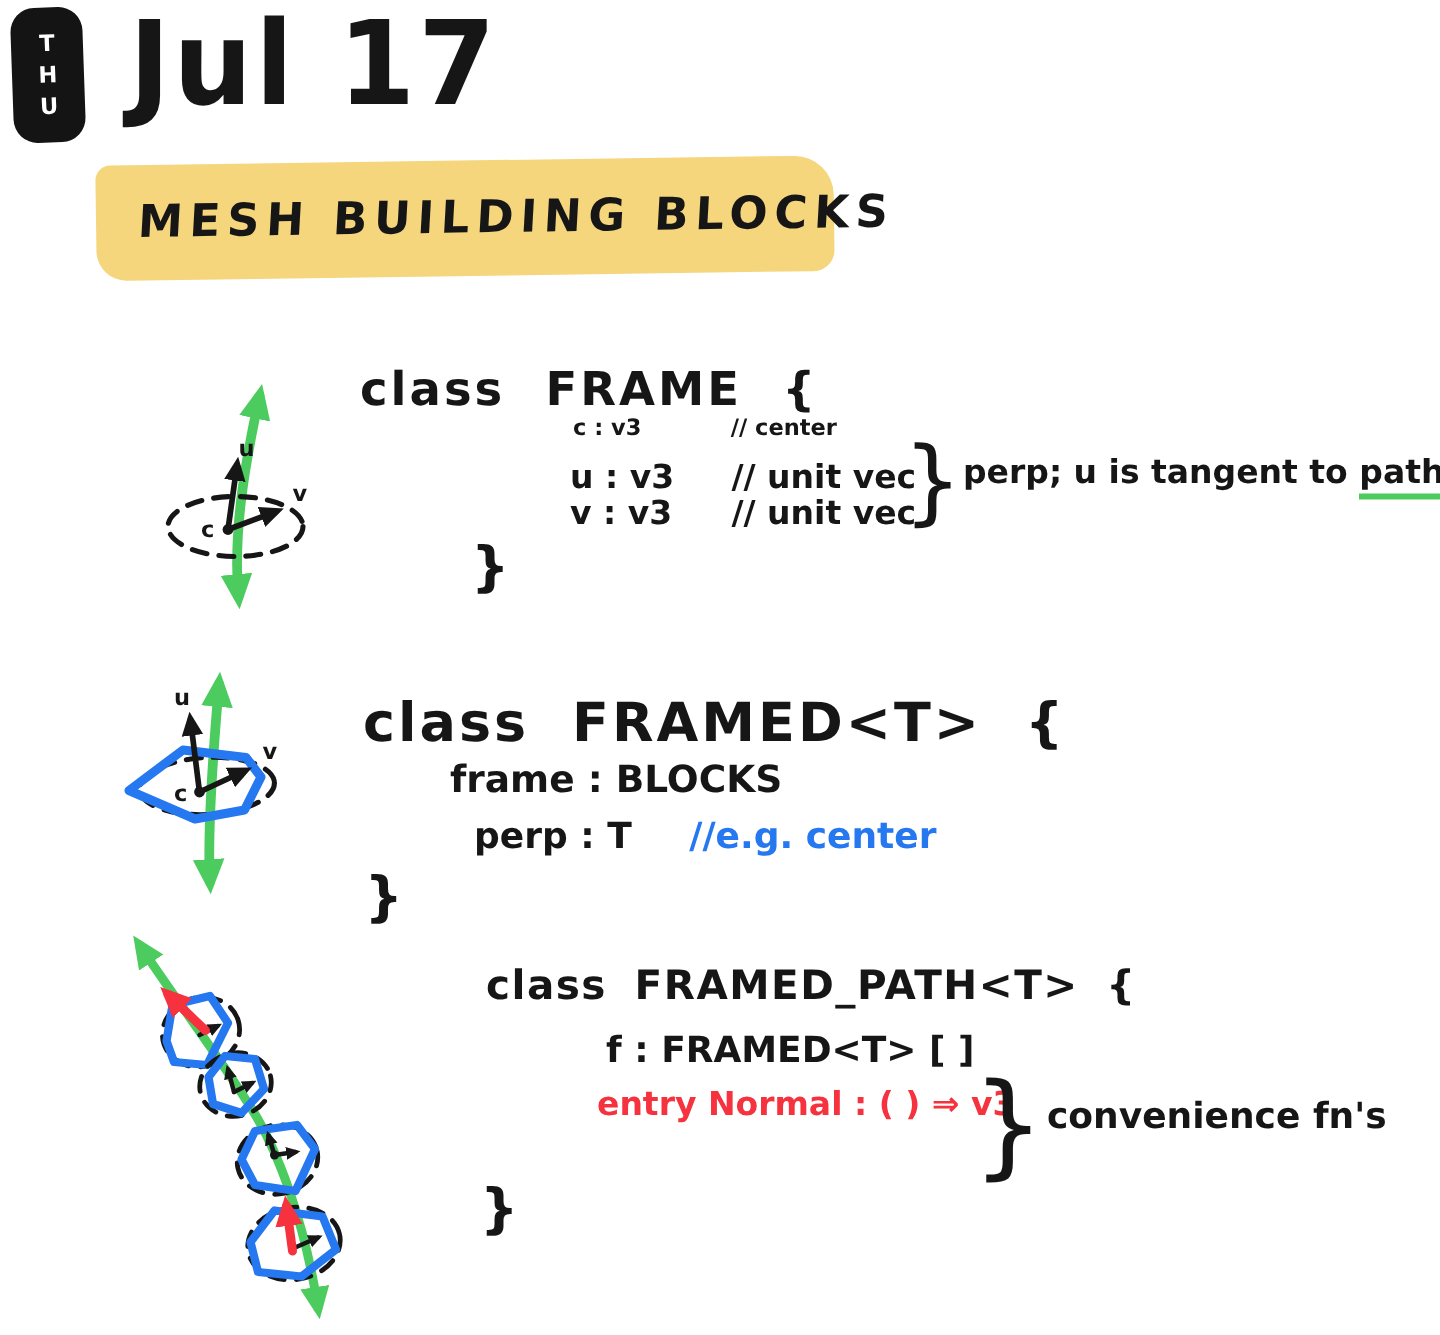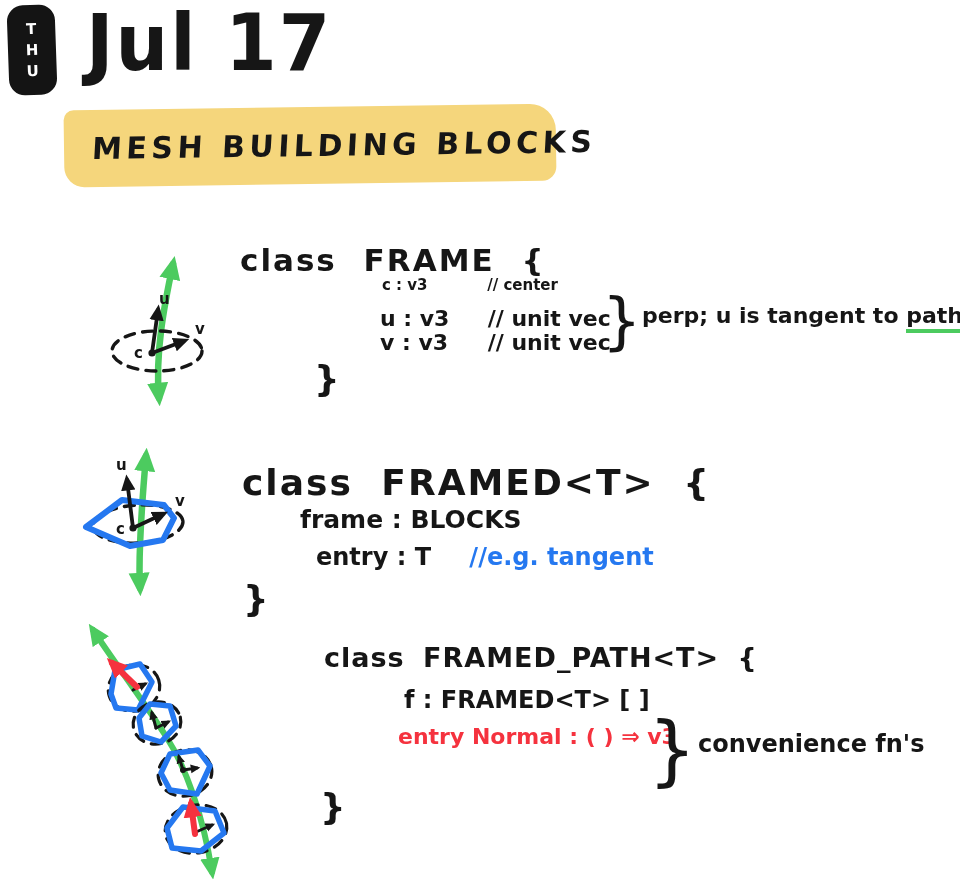--- a/index.html
+++ b/index.html
@@ -127,22 +127,22 @@
     <text class="svg-label" x="56" y="28" font-size="15">u</text>
     <text class="svg-label" x="115" y="64" font-size="15">v</text>
     <text class="svg-label" x="56" y="92" font-size="15">c</text>
   </svg>
 
   <div class="abs class-header h2">class FRAMED&lt;T&gt; {</div>
   <div class="abs field" style="left:300px;top:505px;font-size:25px;">
     <span class="fld-code">frame : BLOCKS</span>
   </div>
   <div class="abs field" style="left:316px;top:543px;font-size:24px;">
-    <span class="fld-code">entry : T</span>
-    <span class="comment blue-c" style="margin-left:30px;">//e.g. tangent</span>
+    <span class="fld-code">perp : T</span>
+    <span class="comment blue-c" style="margin-left:30px;">//e.g. center</span>
   </div>
   <div class="abs close-brace" style="left:243px;top:578px;">}</div>
 
   <svg class="abs" style="left:55px;top:618px;" width="270" height="272" viewBox="0 0 270 272">
     <path class="s-green" stroke-width="6" d="M 38 12 C 62 48 92 88 112 120 C 130 148 148 196 157 254" marker-start="url(#ah-g)" marker-end="url(#ah-g)"></path>
 
     <ellipse class="dashed" stroke-width="3.2" cx="79" cy="70" rx="26" ry="23" transform="rotate(-18 79 70)"></ellipse>
     <polygon class="s-blue" stroke-width="5.5" points="56,76 60,52 85,46 97,64 83,92 61,90"></polygon>
     <polyline class="s-ink" stroke-width="3" points="78,72 90,66" marker-end="url(#ah-ks)"></polyline>
     <line class="s-red" stroke-width="6" x1="82" y1="69" x2="57" y2="45" marker-end="url(#ah-r)"></line>

